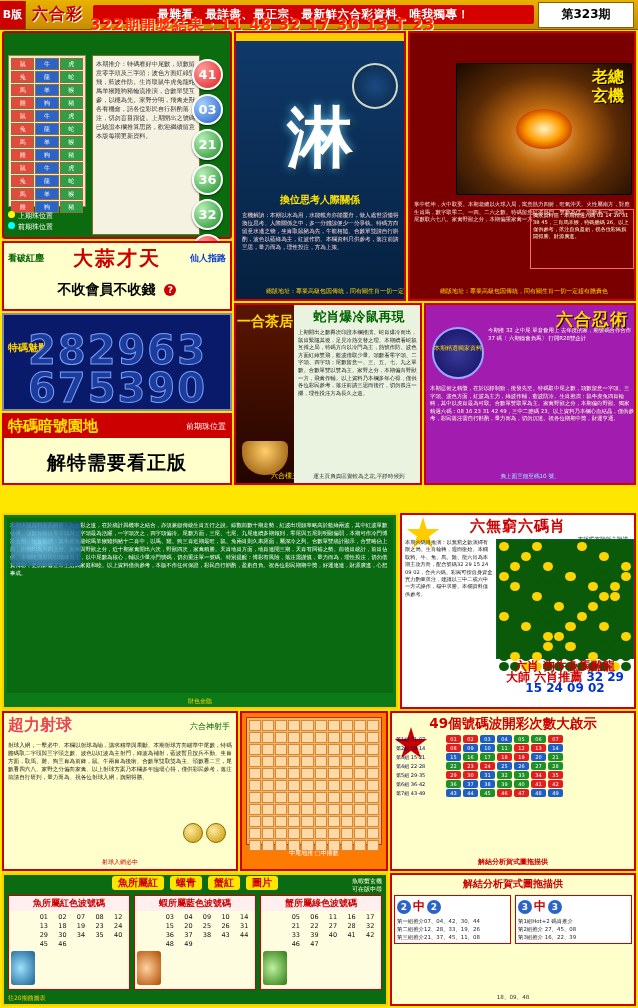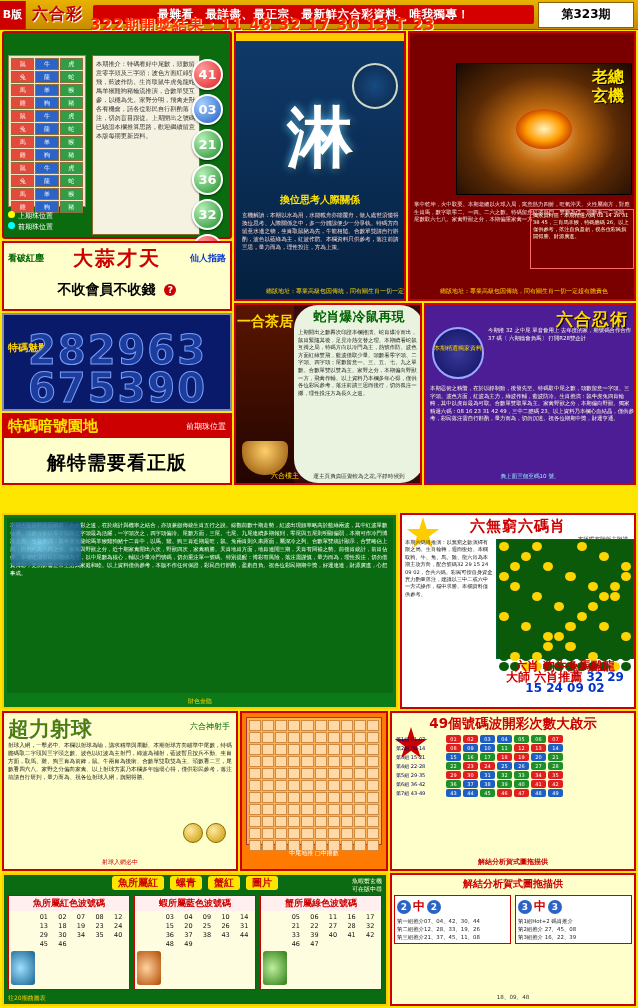--- a/index.html
+++ b/index.html
@@ -164,31 +164,31 @@
     background:#3a0a0a; border:2px solid #c00; overflow:hidden;
   }
   .tea-left{
     position:absolute; left:0; top:0; width:58px; height:100%;
     background:linear-gradient(#5a1500,#220500);
     color:#ffd400; font-size:14px; font-weight:bold; text-align:center;
     line-height:21px; padding-top:6px;
   }
   .tea-cup{ position:absolute; left:6px; bottom:8px; width:46px;height:34px;
     background:radial-gradient(ellipse at 50% 30%,#ffcf6b,#8a4b00); border-radius:6px 6px 22px 22px;}
-  .tea-right{ position:absolute; left:58px; top:0; width:130px; height:100%; background:#eaf3e0;border-radius:24px;}
+  .tea-right{ position:absolute; left:58px; top:0; width:130px; height:100%; background:#eaf3e0;}
   .tea-title{ text-align:center; font-size:13px; font-weight:bold; color:#006400; padding:3px 0 1px;}
   .tea-body{ font-size:5.4px; line-height:7.6px; color:#222; padding:2px 4px; height:140px; overflow:hidden;}
   .tea-foot{ position:absolute; left:0; bottom:2px; width:100%; text-align:center;
     font-size:5.6px; color:#333;}
   .tea-owner{ position:absolute; left:2px; bottom:2px; font-size:7px; color:#ffd400;margin-left:33px;}
 
   
   .sec-ninja{
     position:absolute; left:424px; top:303px; width:212px; height:182px;
-    background:#4c1d95; border:2px solid #c00; overflow:hidden;
+    background:#a21caf; border:2px solid #c00; overflow:hidden;
   }
   .ninja-title{ text-align:right; padding:3px 6px 0 0; font-size:17px; font-weight:bold;
     color:#ffd400; text-shadow:1px 1px 0 #000; letter-spacing:1px;}
   .ninja-badge{ position:absolute; left:6px; top:22px; width:52px;height:52px;border-radius:50%;
     background:radial-gradient(circle,#3a3a9a,#101060); border:2px solid #9aa8ff;
     color:#ffd400; font-size:6px; text-align:center; line-height:9px; padding-top:14px;}
   .ninja-txt{ position:absolute; left:62px; top:22px; width:146px; height:56px;
     font-size:5.4px; line-height:7.6px; color:#ffe; overflow:hidden;}
   .ninja-body{ position:absolute; left:4px; top:80px; width:204px; height:84px;
     font-size:5.4px; line-height:7.6px; color:#ffd; overflow:hidden;}
@@ -226,21 +226,21 @@
   .six-grid i.on{ background:#ffd400;}
   .six-zodiac{ position:absolute; left:94px; top:146px; width:138px;
     font-size:12px; color:#c00; font-weight:bold; text-align:center; line-height:11px;}
   .six-nums{ color:#0033cc;}
 
   
   .sec-super{
     position:absolute; left:2px; top:711px; width:236px; height:160px;
     background:#ffffcc; border:2px solid #c00;
   }
-  .super-title{ font-size:21px; font-weight:bold; color:#4d7c0f; padding:2px 4px;
+  .super-title{ font-size:16px; font-weight:bold; color:#ef4444; padding:2px 4px;
     text-shadow:1px 1px 0 #fff;}
   .super-sub{ position:absolute; right:6px; top:8px; font-size:8px; color:#006400;}
   .super-body{ position:absolute; left:4px; top:28px; width:228px; height:104px;
     font-size:5.6px; line-height:8px; color:#222; overflow:hidden;}
   .coins{ position:absolute; right:10px; bottom:24px;}
   .coin{ display:inline-block; width:20px;height:20px;border-radius:50%;
     background:radial-gradient(circle at 35% 35%,#ffe9a0,#c79700); border:1px solid #8a6a00;}
   .super-foot{ position:absolute; left:0; bottom:2px; width:100%; text-align:center;
     font-size:6px; color:#c00;}
 

